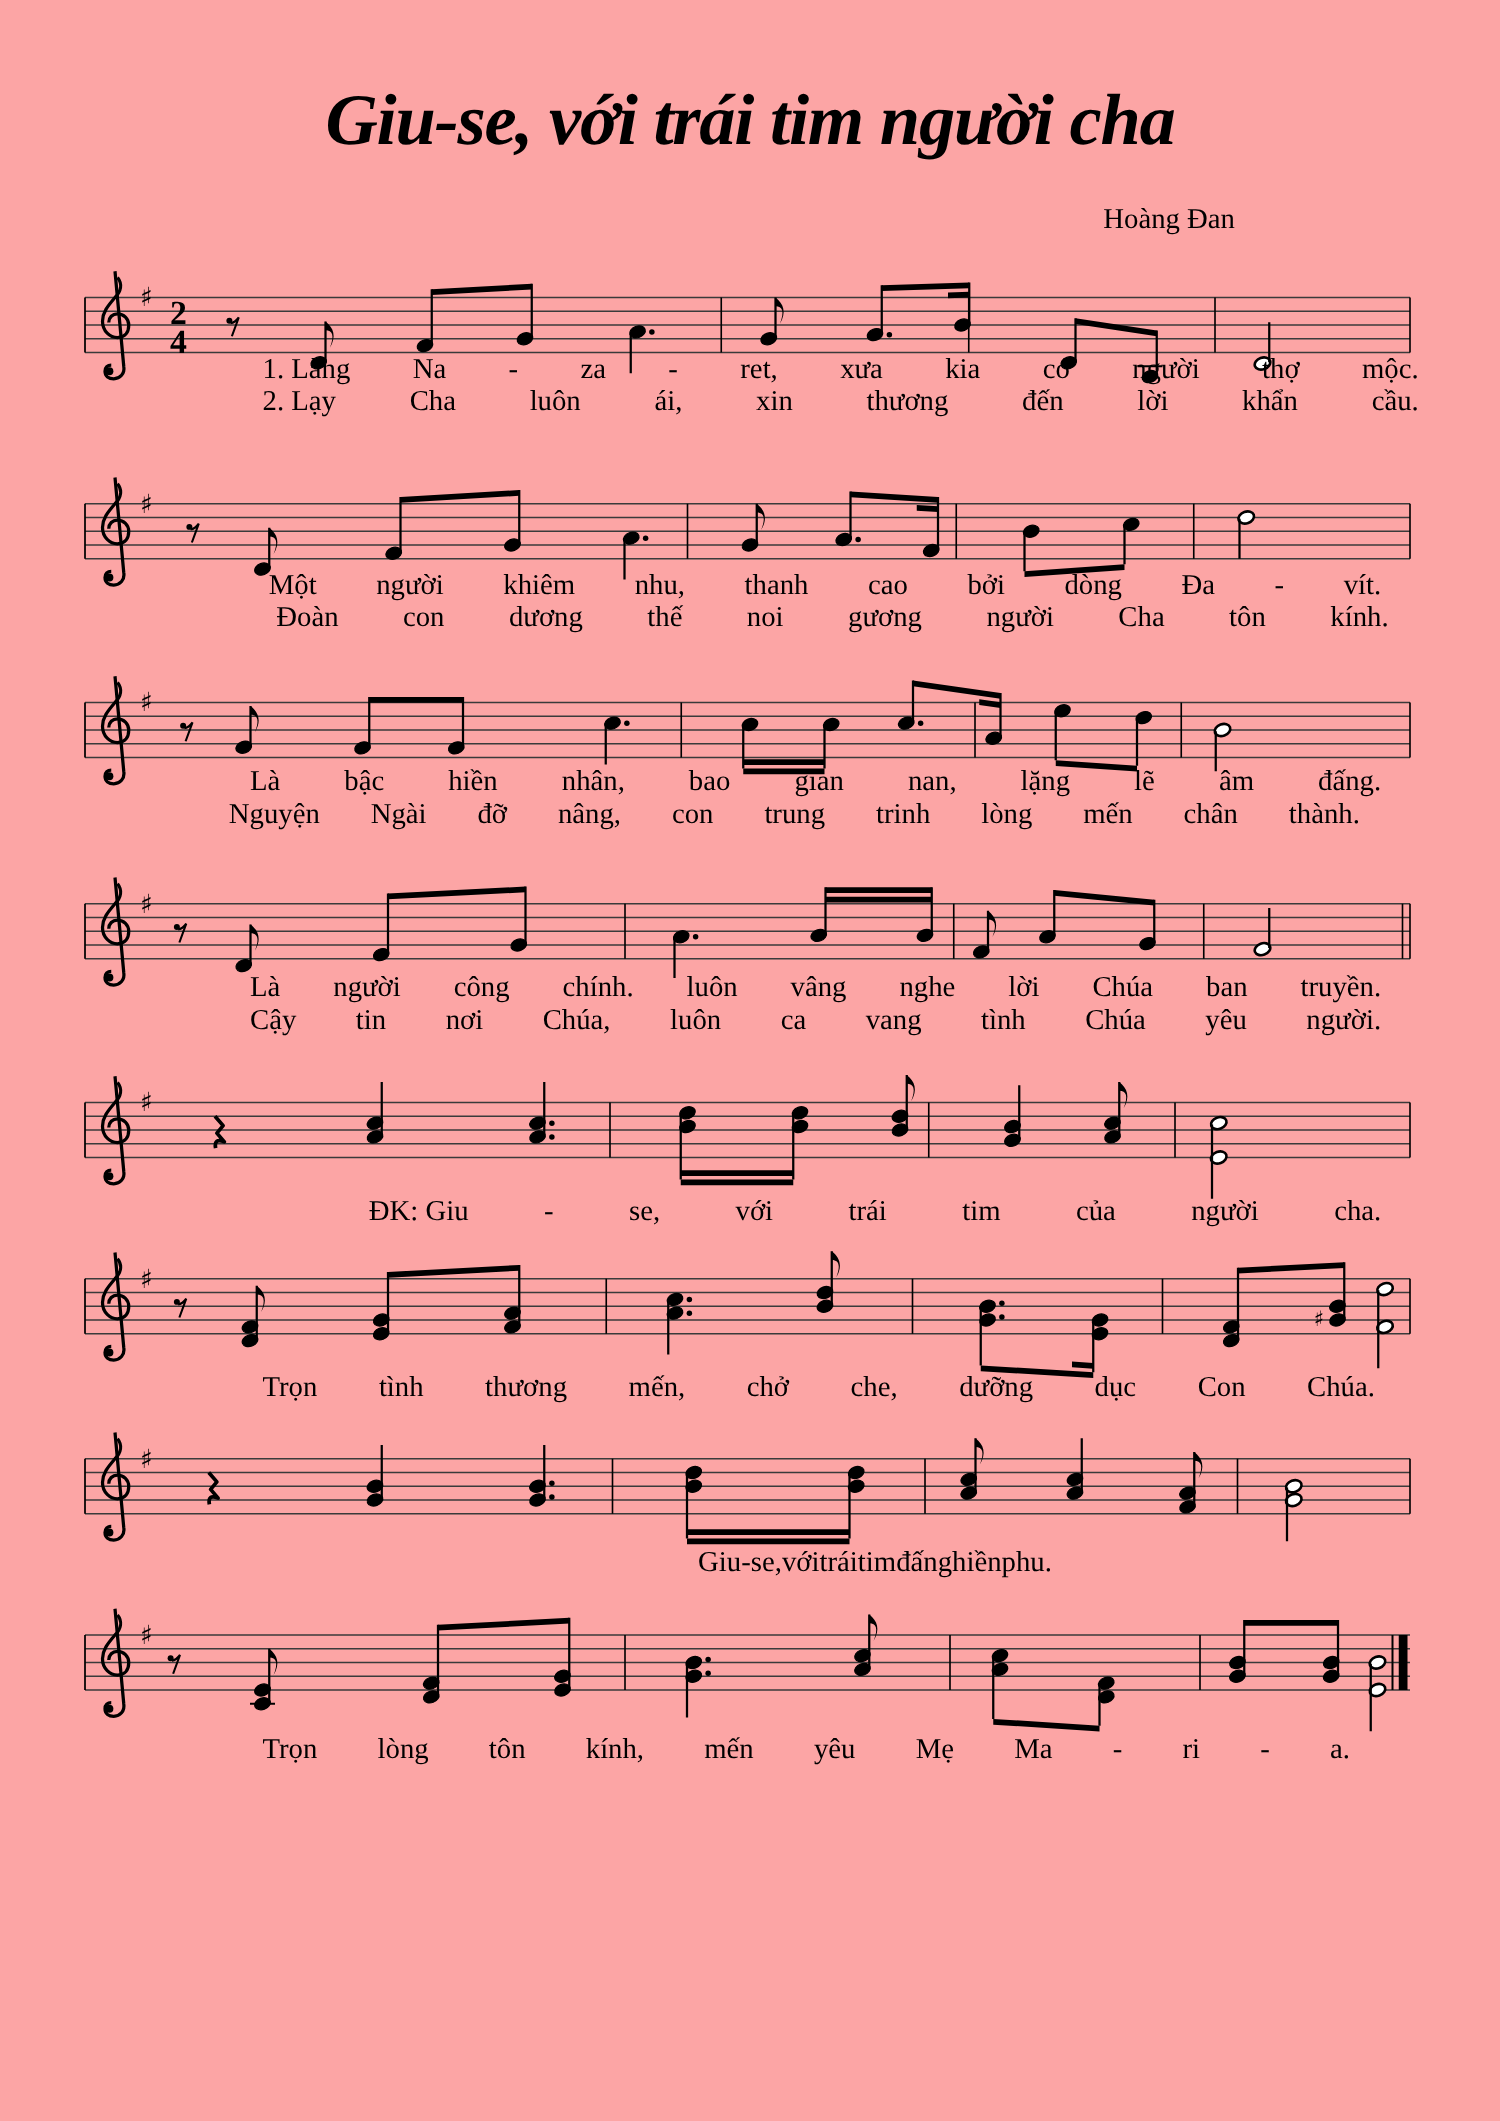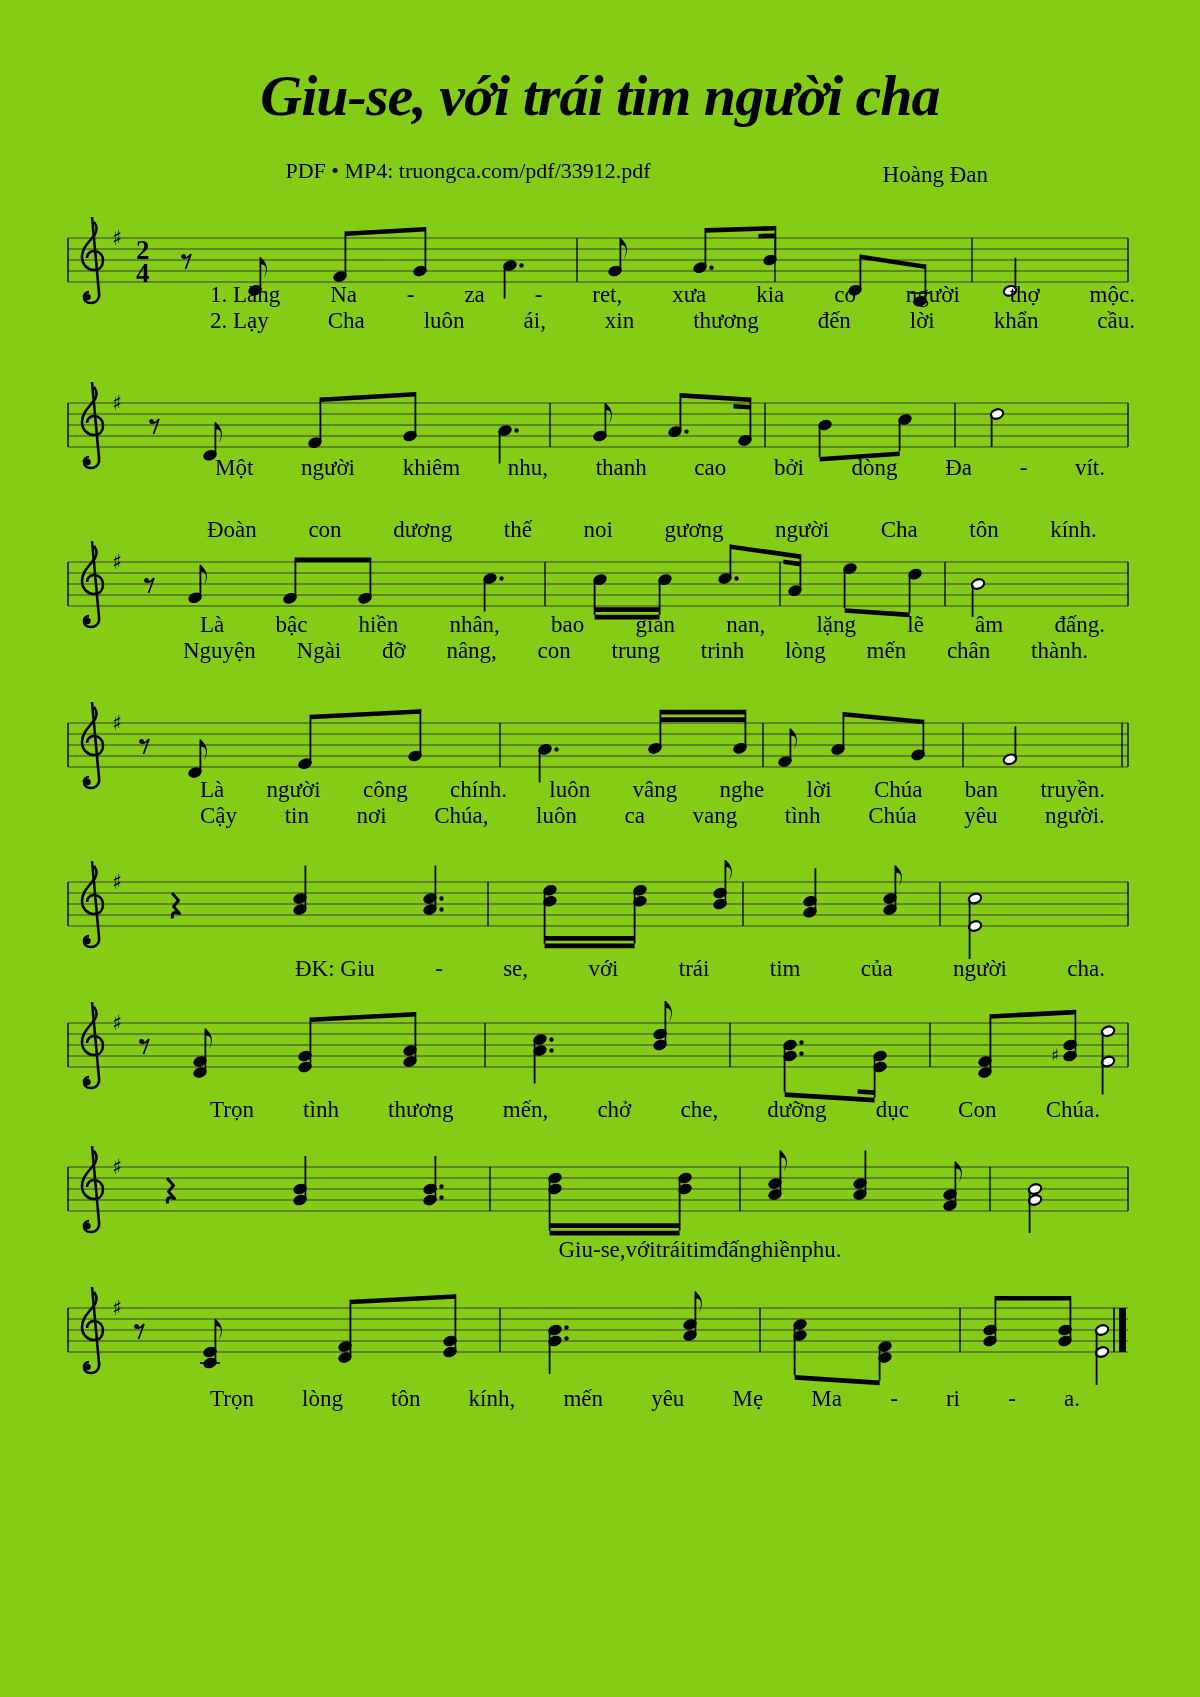--- a/index.html
+++ b/index.html
@@ -1,17 +1,17 @@
 <!DOCTYPE html>
 <html><head>
 <meta charset="utf-8">
 <style>
   html,body{margin:0;padding:0;background:#e8e8e8;}
   #sheet{
-    position:relative;width:1200px;height:1697px;background:#84cc16;
+    position:relative;width:1200px;height:1697px;background:#fca5a5;
     margin:0 auto;overflow:hidden;
     font-family:"Liberation Serif",serif;color:#000;
   }
   #title{
     position:absolute;top:62px;left:0;width:100%;text-align:center;
     font-size:58px;font-style:italic;font-weight:bold;letter-spacing:-1px;
   }
   #subtitle{
     position:absolute;top:158px;left:0;width:78%;text-align:center;
     font-size:22px;
@@ -24,21 +24,20 @@
   .lyrics{
     position:absolute;display:flex;justify-content:space-between;
     font-size:23px;line-height:26px;white-space:nowrap;
   }
 </style>
 </head>
 <body>
 
 <div id="sheet">
   <div id="title">Giu-se, với trái tim người cha</div>
-  <div id="subtitle">PDF • MP4: truongca.com/pdf/33912.pdf</div>
   <div id="composer">Hoàng Đan</div>
   <div id="systems">
       <div class="system" style="top: 208px;">
         <svg width="1140" height="118" viewBox="0 0 1140 118">
           <line x1="8" y1="30" x2="1068" y2="30" stroke="#3a3a3a" stroke-width="1.2"></line>
           <line x1="8" y1="41" x2="1068" y2="41" stroke="#3a3a3a" stroke-width="1.2"></line>
           <line x1="8" y1="52" x2="1068" y2="52" stroke="#3a3a3a" stroke-width="1.2"></line>
           <line x1="8" y1="63" x2="1068" y2="63" stroke="#3a3a3a" stroke-width="1.2"></line>
           <line x1="8" y1="74" x2="1068" y2="74" stroke="#3a3a3a" stroke-width="1.2"></line>
           <line x1="8" y1="30" x2="8" y2="74" stroke="#000" stroke-width="1.4"></line>
@@ -172,21 +171,21 @@
           <span>khiêm</span>
           <span>nhu,</span>
           <span>thanh</span>
           <span>cao</span>
           <span>bởi</span>
           <span>dòng</span>
           <span>Đa</span>
           <span>-</span>
           <span>vít.</span>
         </div>
-        <div class="lyrics" style="left: 147px; width: 890px; top: 108px; margin-top: 36px;">
+        <div class="lyrics" style="left: 161px; width: 890px; top: 108px;">
           <span>Đoàn</span>
           <span>con</span>
           <span>dương</span>
           <span>thế</span>
           <span>noi</span>
           <span>gương</span>
           <span>người</span>
           <span>Cha</span>
           <span>tôn</span>
           <span>kính.</span>

